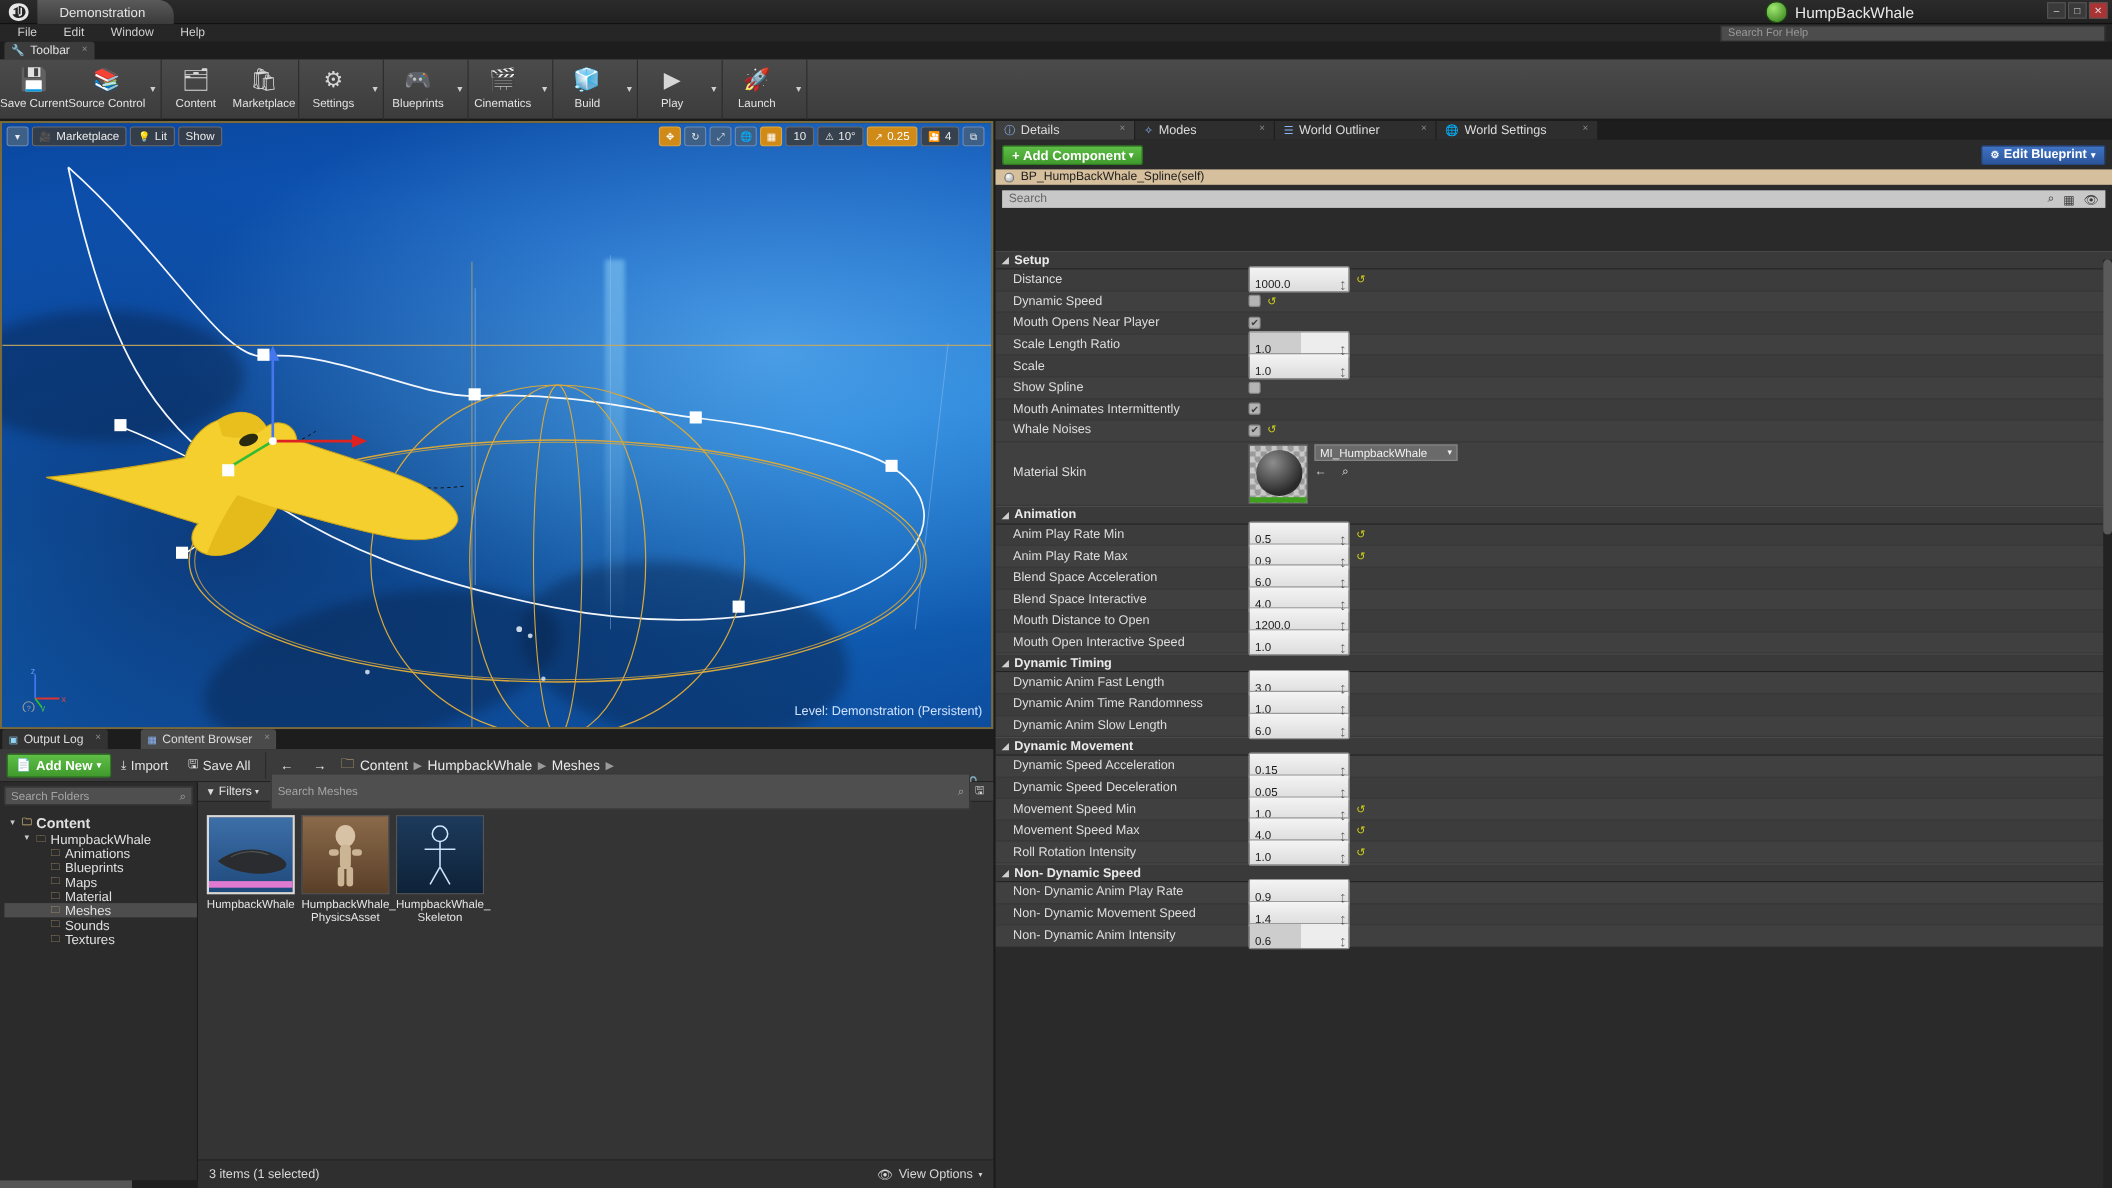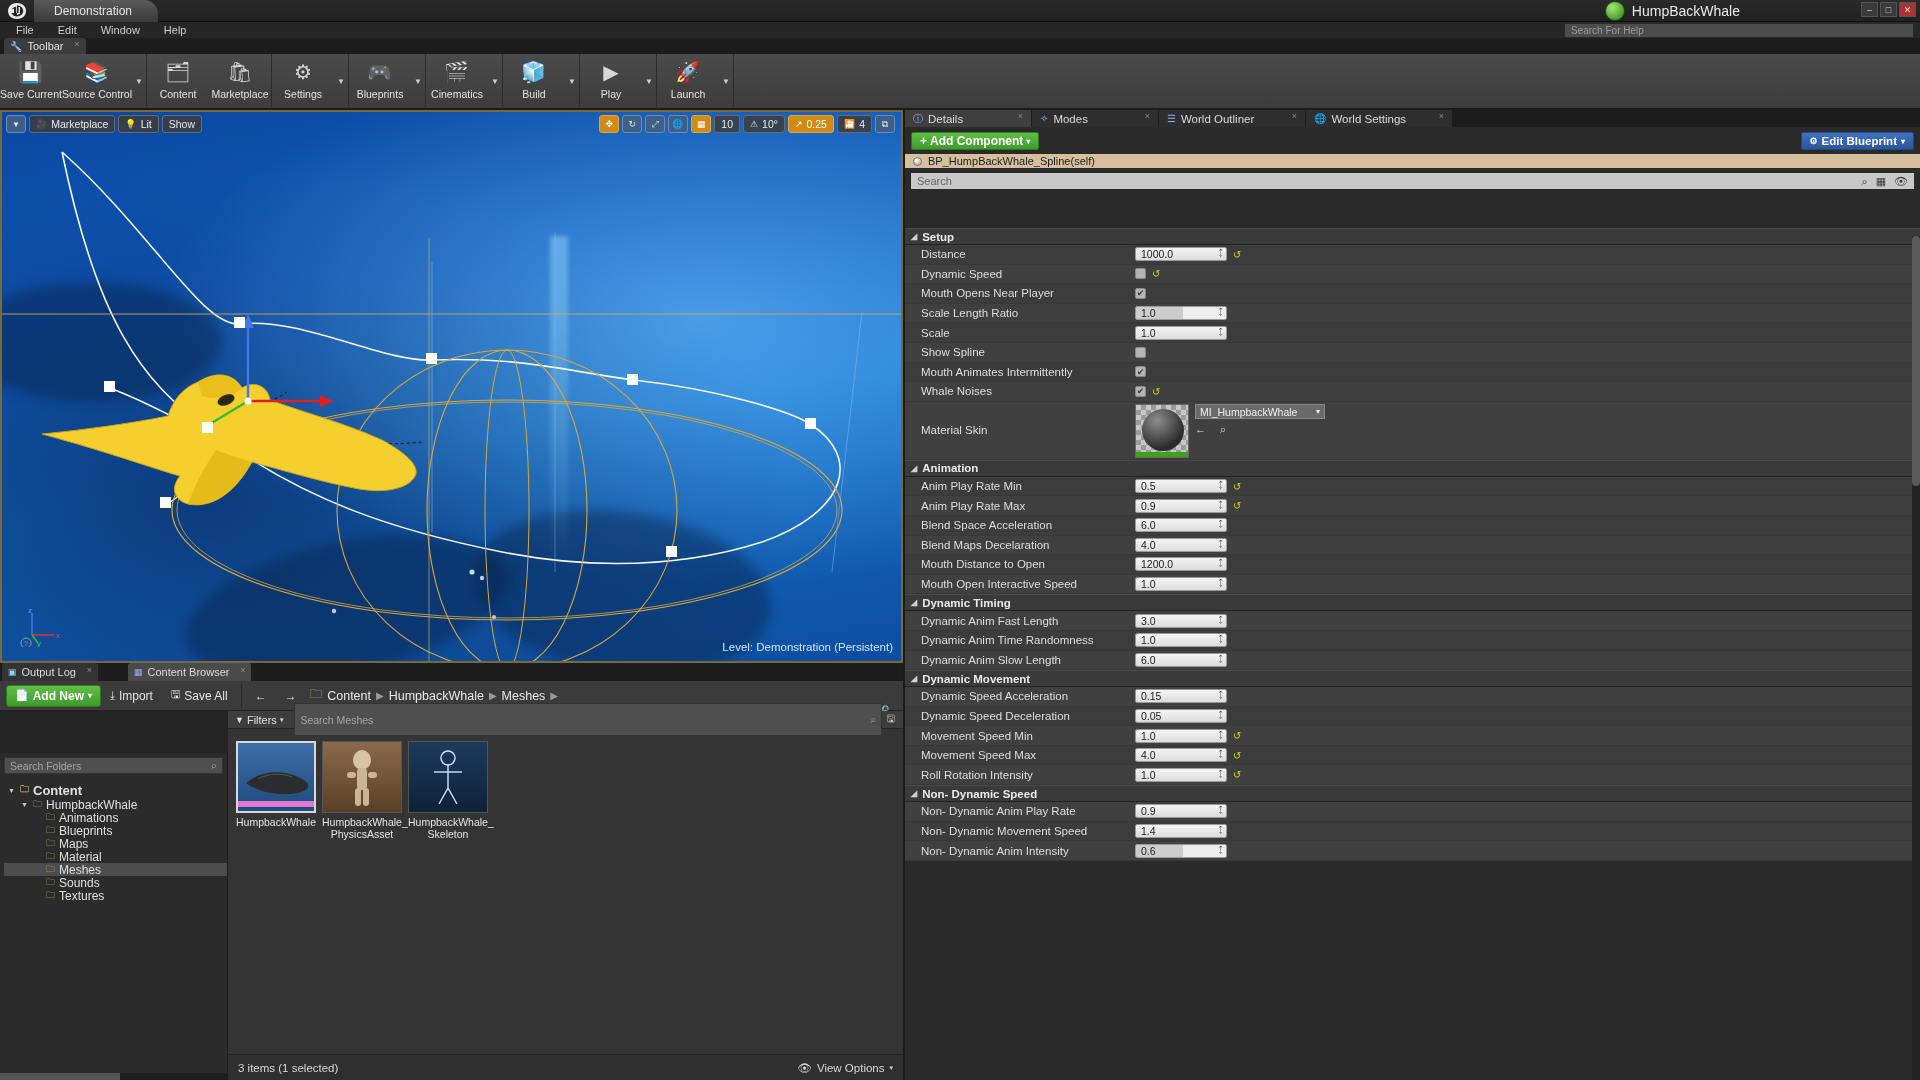--- a/index.html
+++ b/index.html
@@ -93,21 +93,21 @@
      border:1px solid #2d7a1f; border-radius:3px; color:#fff; font-size:12px; font-weight:bold;
      display:flex; align-items:center; gap:4px; padding:0 8px; }
   .cbbtn { height:22px; display:flex; align-items:center; gap:4px; padding:0 9px;
      font-size:12px; color:#e4e4e4; }
   .cbsep { width:1px; height:24px; background:#2b2b2b; margin:0 4px; }
   .crumbs { display:flex; align-items:center; gap:5px; font-size:12.5px; color:#e8e8e8; margin-left:4px; }
   .crumbs .sep { color:#9a9a9a; font-size:10px; }
   .lock-ic { position:absolute; right:10px; top:24px; font-size:12px; color:#bdbdbd; }
 
   .cb-body { position:absolute; left:0; top:48px; width:903px; height:369px; display:flex; }
-  .cb-left { width:228px; background:#2b2b2b; border-right:1px solid #1c1c1c; position:relative;margin-top:42px; }
+  .cb-left { width:180px; background:#2b2b2b; border-right:1px solid #1c1c1c; position:relative; }
   .folder-search { margin:4px; height:17px; background:#4f4f4f; border:1px solid #333;
      display:flex; align-items:center; justify-content:space-between; padding:0 5px;
      font-size:10.5px; color:#a5a5a5; }
   .tree { padding:4px 0 0 4px; font-size:12px; }
   .tnode { display:flex; align-items:center; gap:4px; height:13px; margin-bottom:0px;
      font-size:12px; color:#e0e0e0; padding-left:2px; }
   .tnode.root { font-size:13px; font-weight:bold; }
   .tnode.sel { background:#4d4d4d; }
   .cb-right { flex:1; background:#343434; position:relative; }
   .filterbar { height:18px; background:#3d3d3d; border-bottom:1px solid #242424;
@@ -162,23 +162,23 @@
   .props { position:absolute; left:0; top:118px; width:1015px; height:962px; overflow:hidden; }
   .cat { height:17px; background:#3a3a3a; border-top:1px solid #4a4a4a; border-bottom:1px solid #222;
      display:flex; align-items:center; gap:5px; padding-left:6px; font-size:11.5px;
      font-weight:bold; color:#eaeaea; }
   .cat .tri { font-size:8px; color:#cfcfcf; }
   .prow { height:19.6px; display:flex; align-items:center; background:#404040;
      border-bottom:1px solid #383838; }
   .prow:nth-child(even) { background:#3c3c3c; }
   .plabel { width:230px; padding-left:16px; font-size:11.5px; color:#dedede; }
   .pval { flex:1; display:flex; align-items:center; gap:6px; }
-  .numbox { width:92px; height:14px; background:linear-gradient(180deg,#f4f4f4,#dcdcdc);
-     border:1px solid #9a9a9a; border-radius:2px; display:flex; align-items:flex-start;
-     justify-content:space-between; padding:0 3px 0 5px; font-size:10.5px; color:#1a1a1a; }
+  .numbox { width:92px; height:24px; background:linear-gradient(180deg,#f4f4f4,#dcdcdc);
+     border:1px solid #9a9a9a; border-radius:2px; display:flex; align-items:flex-end;
+     justify-content:space-between; padding:15px 3px 0 5px; font-size:10.5px; color:#1a1a1a; }
   .numbox .sp { font-size:8px; color:#3a3a3a; transform:rotate(45deg); }
   .numbox.slider { background:linear-gradient(90deg,#cdcdcd 0 52%, #ededed 52% 100%); }
   .chk { width:11px; height:11px; background:#b4b4b4; border:1px solid #8a8a8a; border-radius:2px;
      display:flex; align-items:center; justify-content:center; font-size:9px; color:#3f3f3f; }
   .reset { font-size:10px; color:#d6d617; }
 
   .matrow { height:58px; display:flex; align-items:center; background:#404040; border-bottom:1px solid #383838; }
   .mat-thumb { width:54px; height:54px; border:1px solid #666; position:relative; overflow:hidden;
      background:repeating-conic-gradient(#9a9a9a 0 25%, #c8c8c8 0 50%) 0 0/10px 10px; }
   .mat-sphere { position:absolute; left:6px; top:4px; width:42px; height:42px; border-radius:50%;
@@ -761,21 +761,21 @@
         <div class="prow">
           <div class="plabel">Blend Space Acceleration</div>
           <div class="pval">
             <div class="numbox">
               <span>6.0</span>
               <span class="sp">⤡</span>
             </div>
           </div>
         </div>
         <div class="prow">
-          <div class="plabel">Blend Maps Decelaration</div>
+          <div class="plabel">Blend Space Interactive</div>
           <div class="pval">
             <div class="numbox">
               <span>4.0</span>
               <span class="sp">⤡</span>
             </div>
           </div>
         </div>
         <div class="prow">
           <div class="plabel">Mouth Distance to Open</div>
           <div class="pval">

